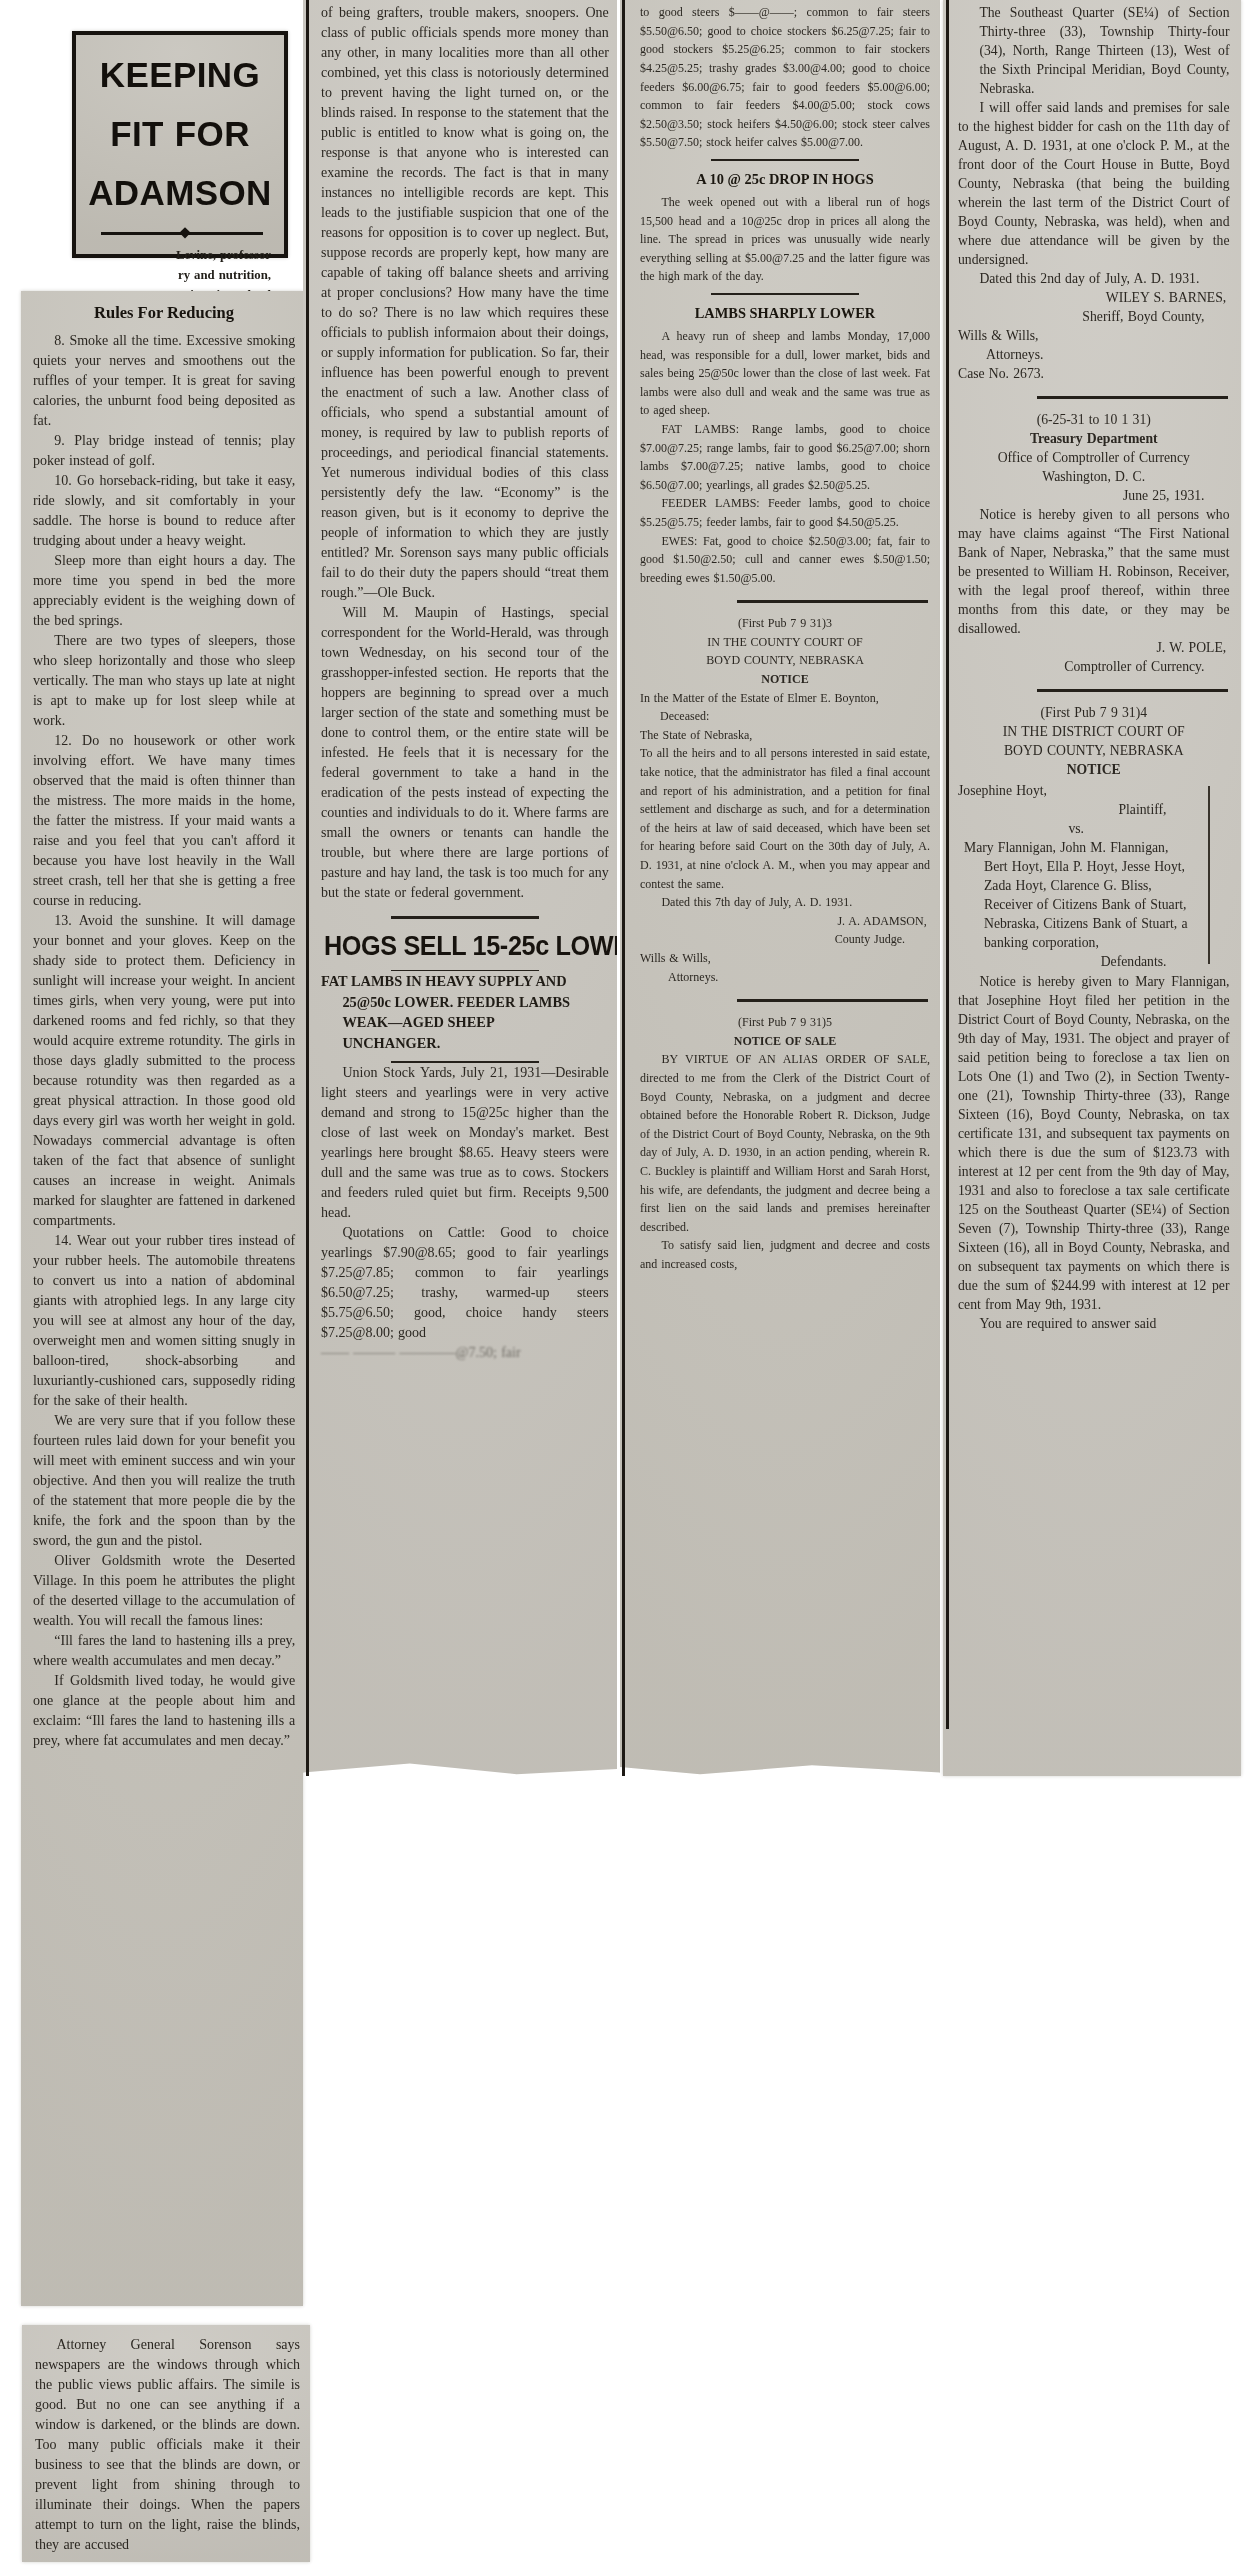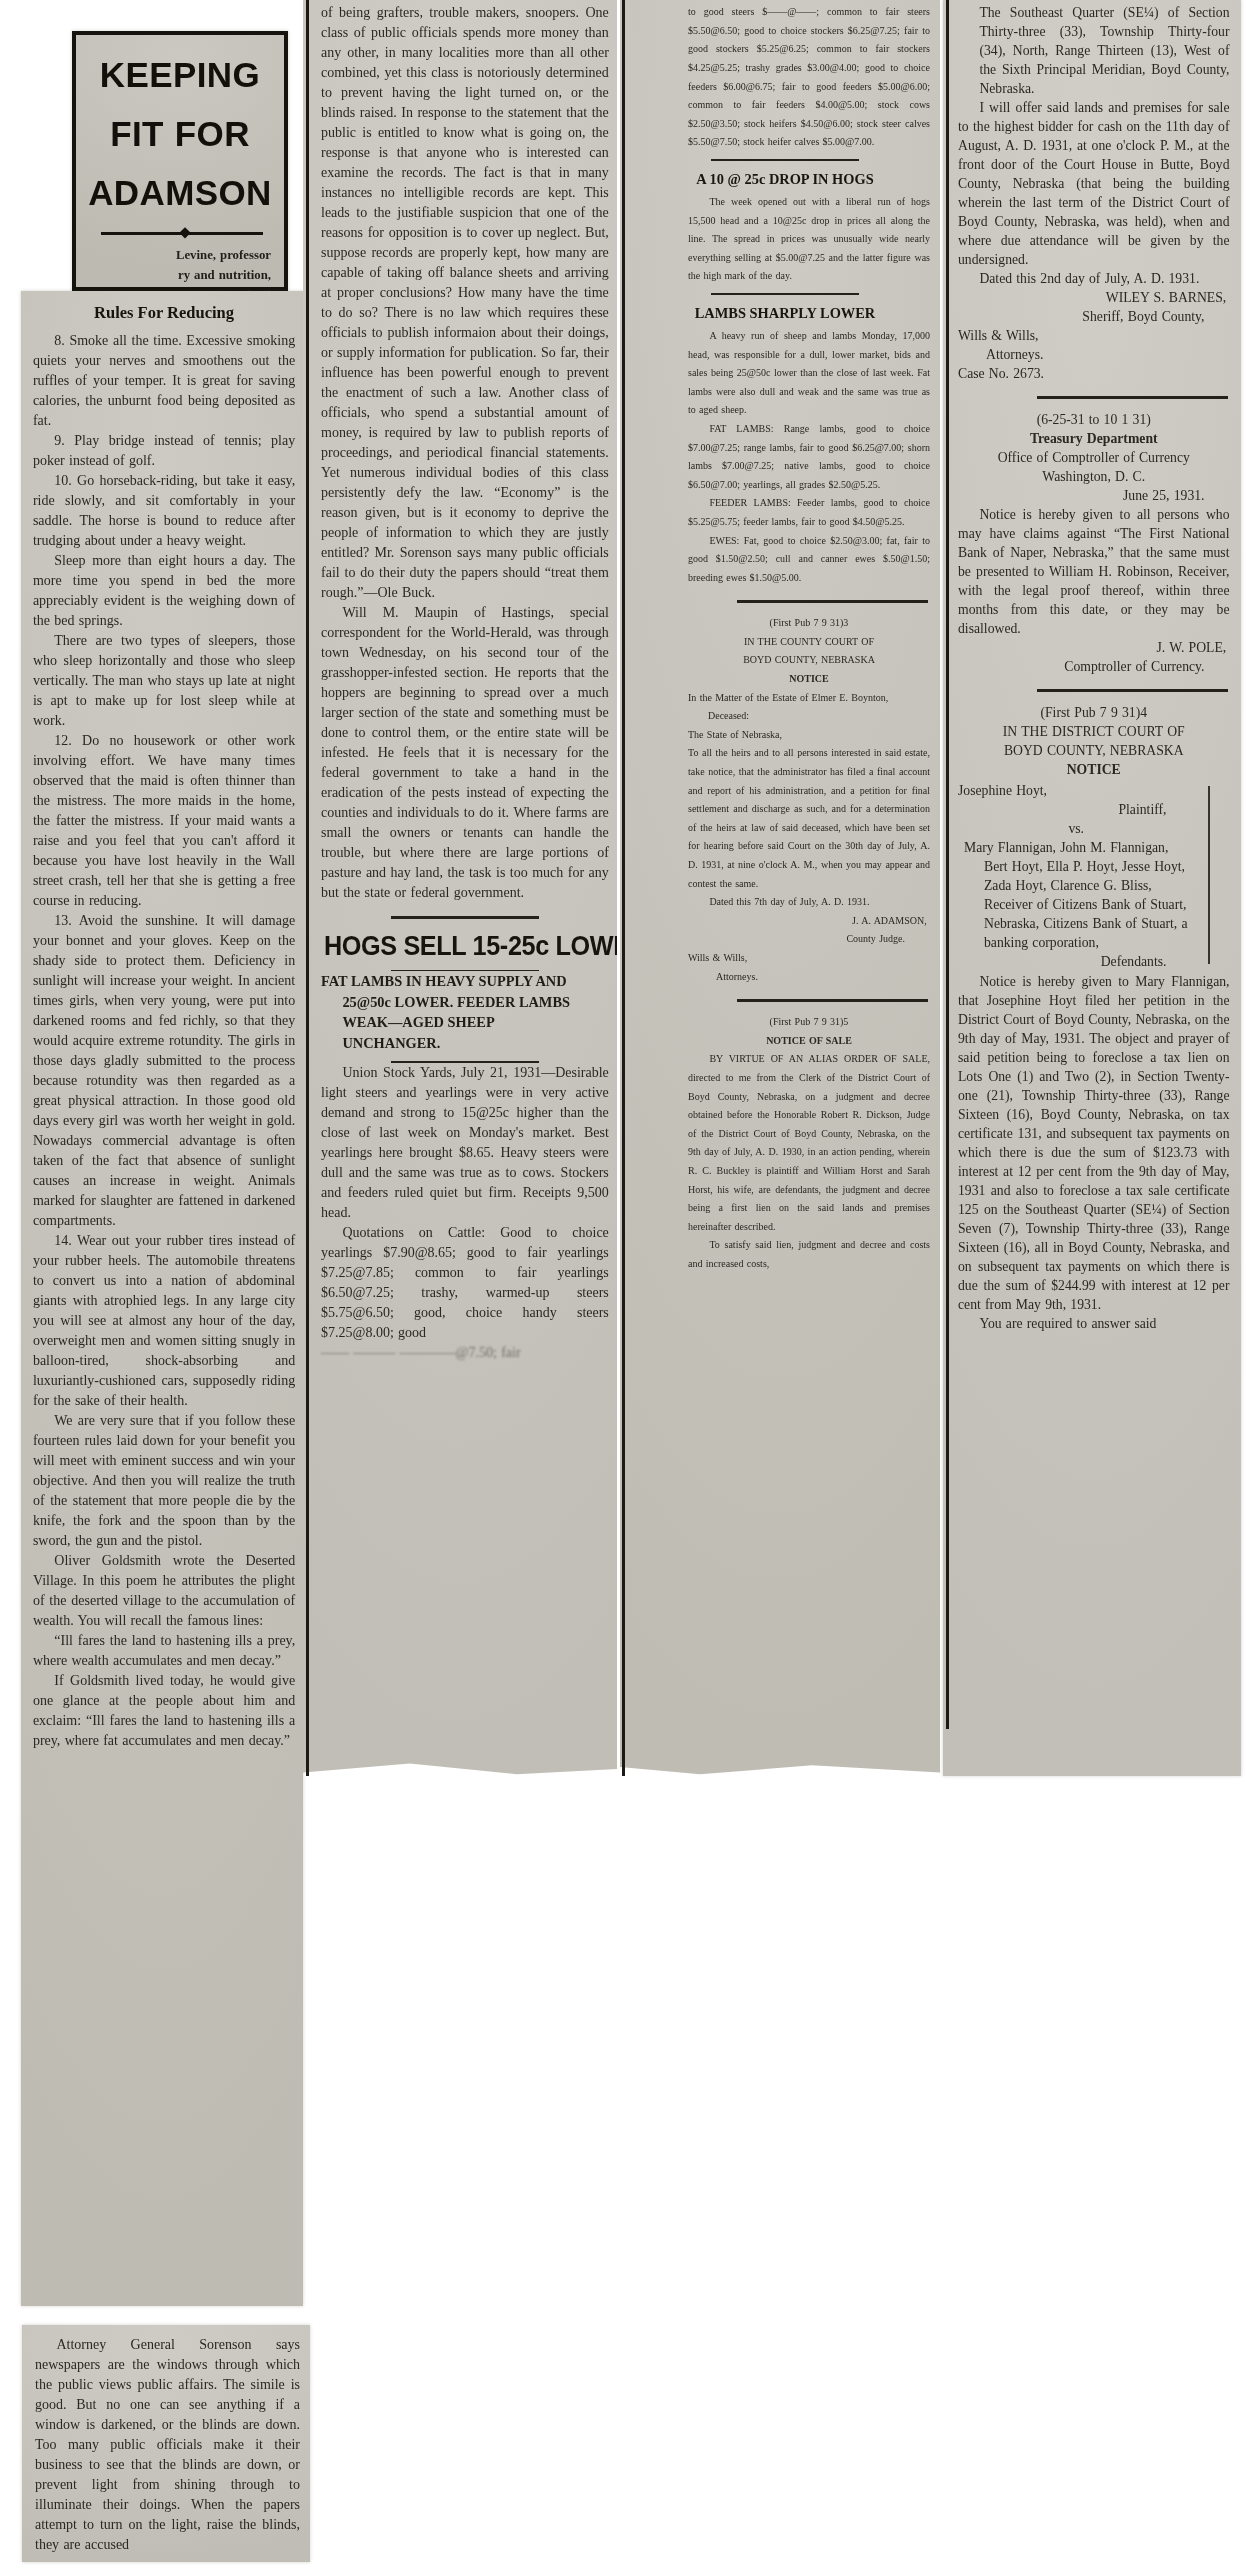--- a/index.html
+++ b/index.html
@@ -46,31 +46,31 @@
   .shead{font-size:14.4px;font-weight:bold;text-align:center;margin:10px 0 5px 0;color:#1a160f;}
   
   .hrc{width:148px;height:2.5px;background:#24201a;margin:13px auto 0 auto;}
   .hrc2{width:148px;height:1.6px;background:#24201a;margin:7.4px auto 0 auto;}
   .hrr{width:191px;height:2.5px;background:#24201a;margin:13px 1.6px 11.5px auto;}
   .vrule{position:absolute;width:2.5px;background:#1d1914;}
   
   .caption{position:relative;padding-right:35px;margin:1.6px 0;}
   .caption::after{content:"";position:absolute;right:20px;top:5px;bottom:6.6px;width:1.6px;background:#38332b;}
   
-  #col3-clip .ln{font-size:10px;line-height:18.6px;margin-left:48px;}
+  #col3-clip .ln{font-size:12px;line-height:18.6px;}
   #col4-clip .ln{font-size:13.7px;line-height:19px;}
   #col2-clip{clip-path:polygon(0 0,100% 0,100% 99.6%,68% 99.9%,34% 99.3%,0 99.8%);}
   #col3-clip{clip-path:polygon(0 0,100% 0,100% 99.8%,60% 99.4%,25% 99.9%,0 99.5%);}
 </style>
 </head>
 <body>
 
 <div id="page">
 
-  <div id="masthead-box" class="clip" style="left:72px;top:31px;width:216px;height:260px;background-color:#c5c2ba;">
+  <div id="masthead-box" class="clip" style="left:72px;top:31px;width:216px;height:227px;background-color:#c5c2ba;">
     <div>
         <p class="ln mast-line">KEEPING</p>
         <p class="ln mast-line">FIT FOR</p>
         <p class="ln mast-line">ADAMSON</p>
       </div>
     <div class="mast-div"></div>
     <div>
         <p class="ln byline-line">Levine, professor</p>
         <p class="ln byline-line">ry and nutrition,</p>
         <p class="ln byline-line">University School</p>

